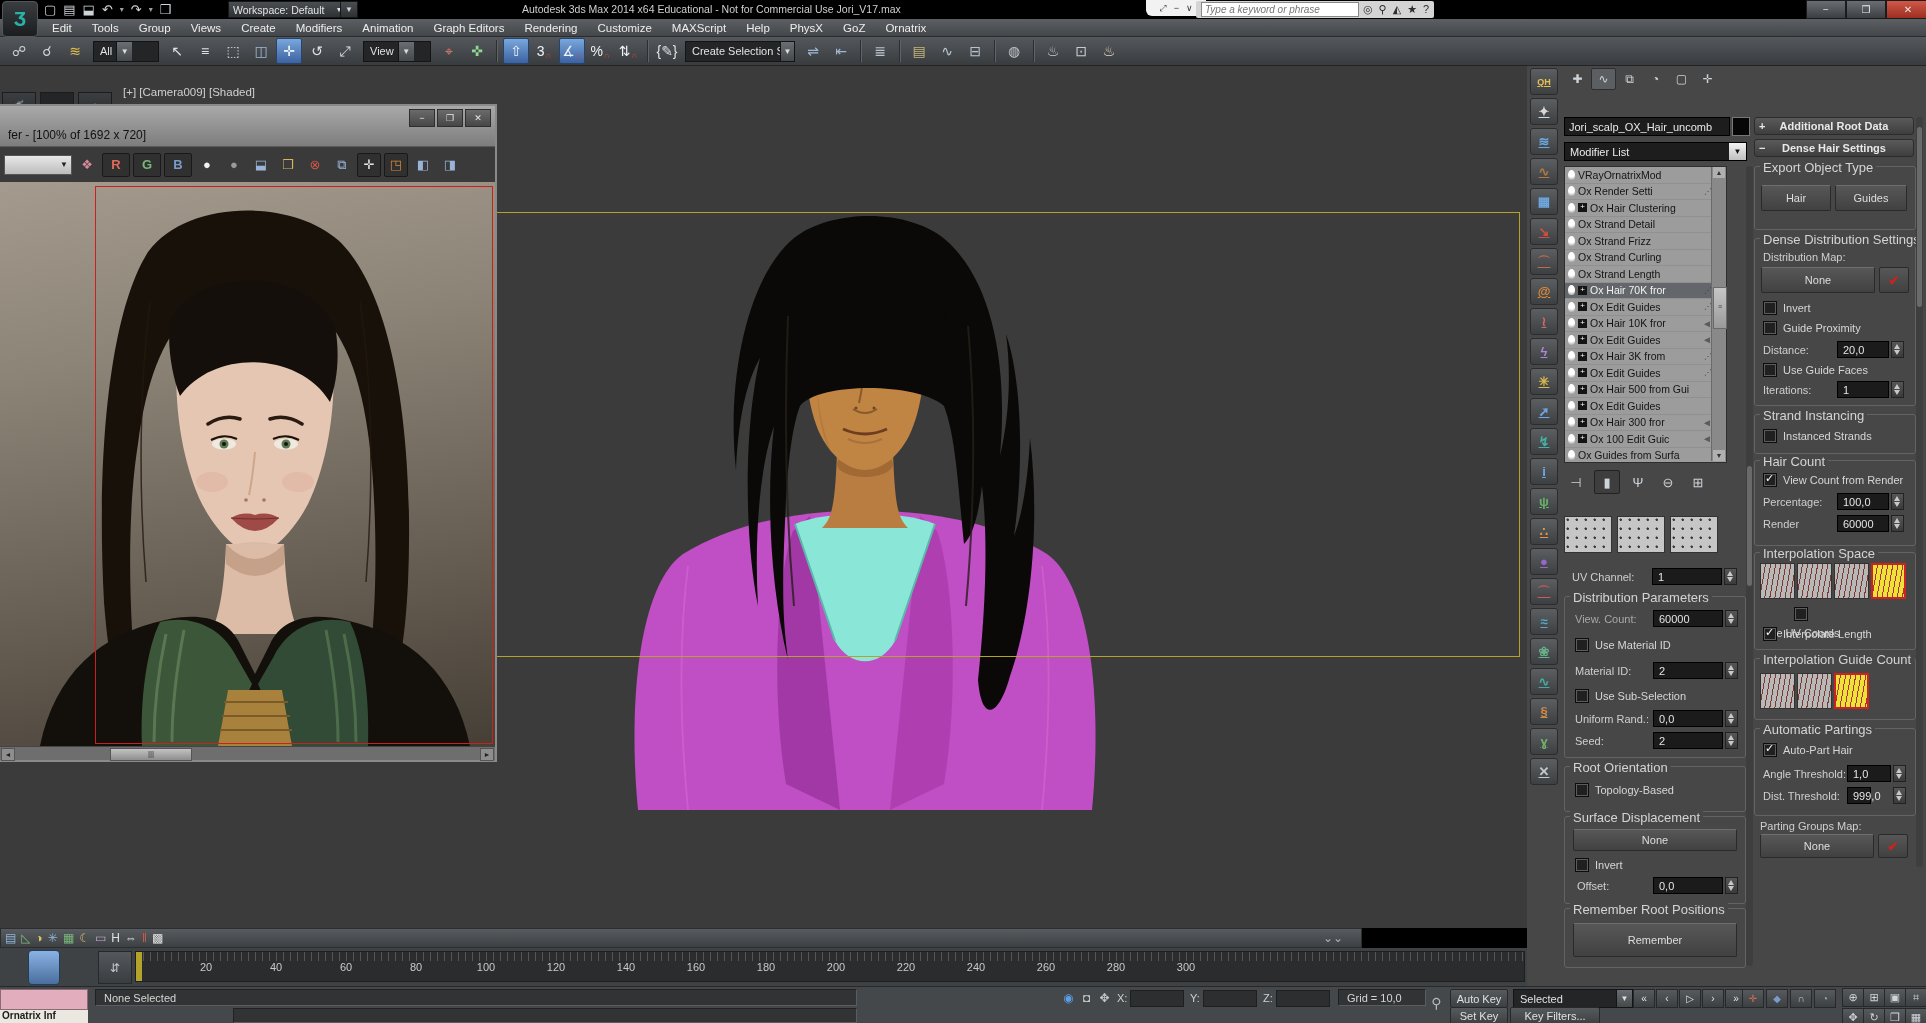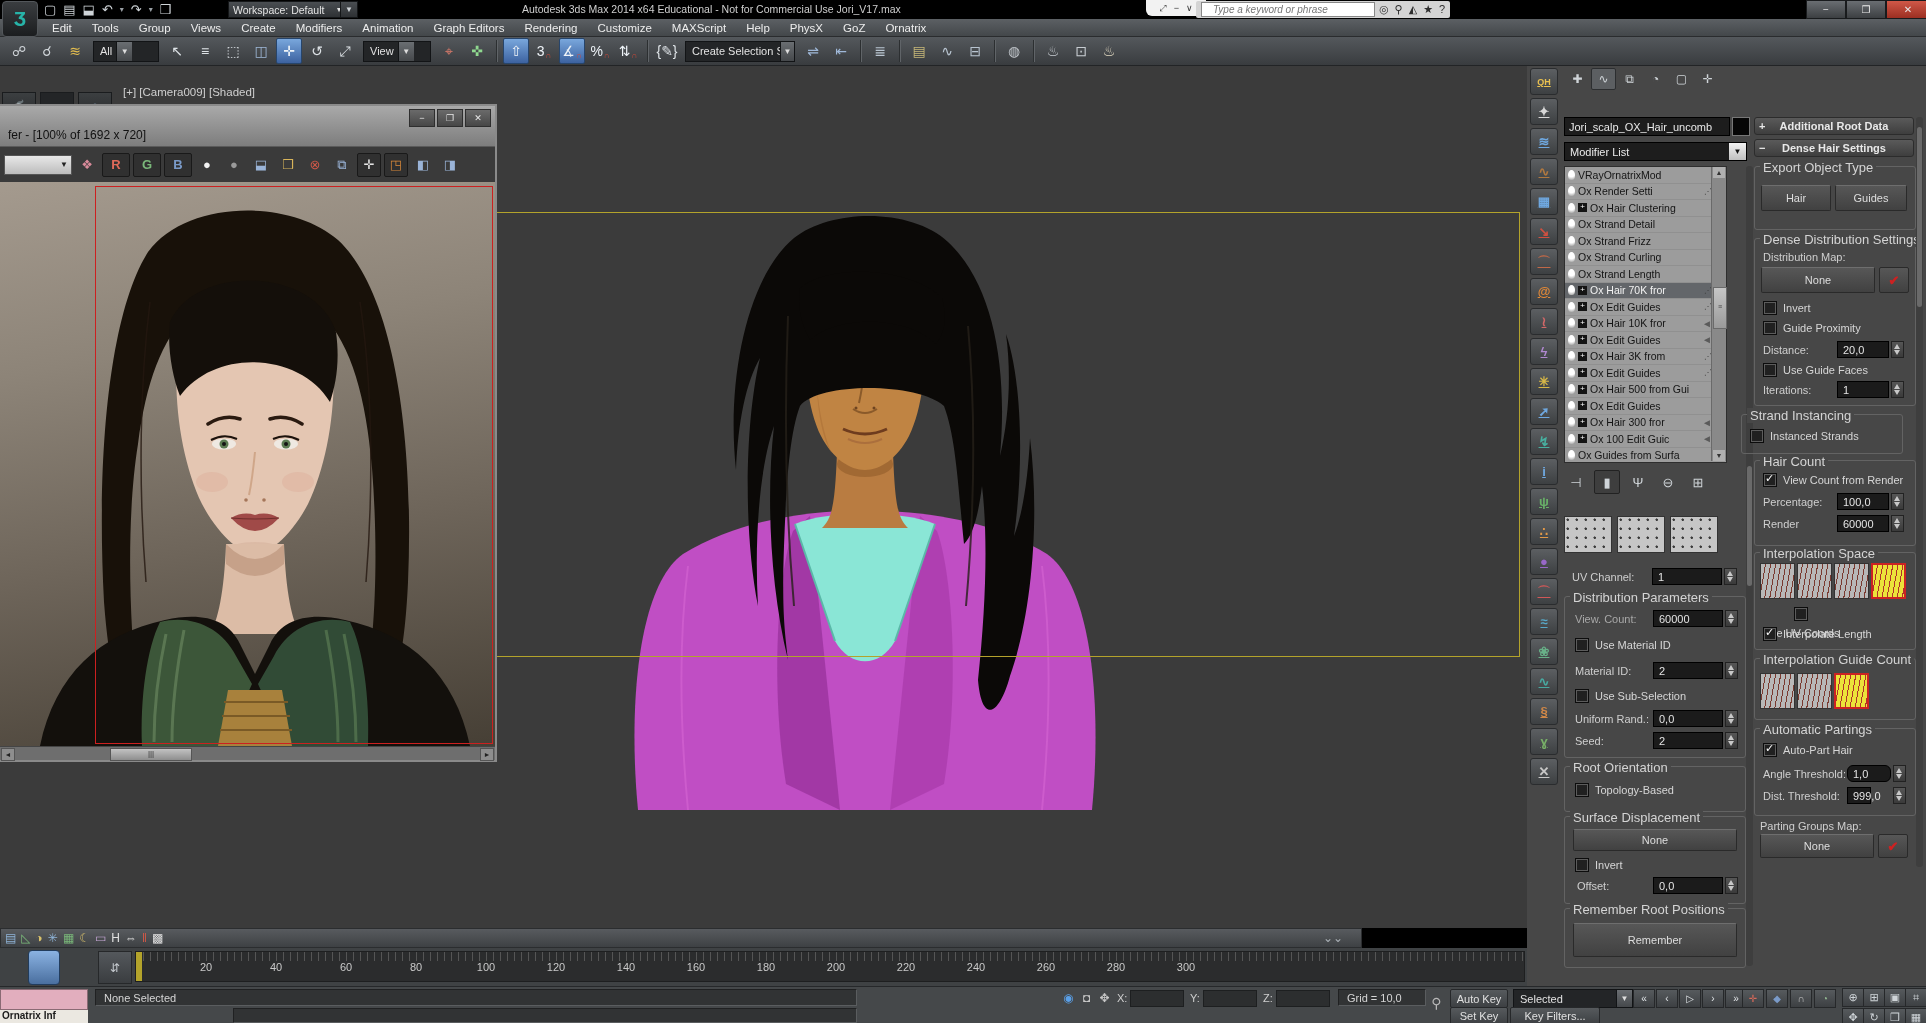--- a/index.html
+++ b/index.html
@@ -19,21 +19,21 @@
         border:1px solid #141618;display:flex;align-items:center;justify-content:space-between;
         padding:0 4px;color:#e4e4e4;font-size:10.5px;z-index:61;}
   #workspace-flyout{left:340px;top:1px;width:16px;height:15px;background:linear-gradient(#4a4e52,#2e3134);
         border:1px solid #141618;color:#cfd4d8;font-size:8px;display:flex;align-items:center;justify-content:center;z-index:61;}
   #app-title{left:522px;top:3px;width:640px;color:#cfcfcf;font-size:10.5px;white-space:nowrap;}
   #caption-pill{left:1146px;top:0;width:60px;height:16px;background:#f2f2f2;border-radius:0 0 6px 6px;
         display:flex;align-items:center;justify-content:center;gap:7px;color:#333;font-size:9px;z-index:61;}
   #infocenter{left:1196px;top:1px;height:17px;display:flex;align-items:center;gap:4px;background:#d4d4d4;
         border-radius:2px;padding:0 5px;z-index:61;}
   #search-input{width:150px;height:13px;border:1px solid #888;background:#fff;font-family:"Liberation Sans",sans-serif;
-        font-size:10px;font-style:italic;color:#555;padding:0 11px;}
+        font-size:10px;font-style:italic;color:#555;padding:0 3px;}
   #ic-icons{display:flex;gap:6px;}
   #ic-icons span{color:#2e2e2e;font-size:11px;}
   #win-buttons{left:1806px;top:0;height:17px;display:flex;z-index:61;}
   .winbtn{width:38px;height:17px;display:flex;align-items:center;justify-content:center;
         background:linear-gradient(#6a6e72,#3c3f42);border:1px solid #191b1d;color:#e8e8e8;font-size:10px;}
   .winbtn.close{width:42px;background:linear-gradient(#d05848,#9c2f22);}
   
   #menubar{left:0;top:19px;width:1926px;height:18px;background:linear-gradient(#5c6064,#43474a);
         border-bottom:1px solid #2a2c2e;display:flex;align-items:center;padding-left:42px;box-sizing:border-box;}
   #menubar span{padding:0 10px;color:#ededed;font-size:11.5px;}
@@ -753,21 +753,21 @@
     <div class="spin" style="left:136px;top:102px;"></div>
     <div class="cbrow" style="left:8px;top:124px;">
       <span class="cb"></span>
       <span>Use Guide Faces</span>
     </div>
     <span class="sb-label abs" style="left:8px;top:145px;">Iterations:</span>
     <div class="sfield" style="left:82px;top:142px;width:52px;">1</div>
     <div class="spin" style="left:136px;top:142px;"></div>
   </div>
 
-  <div class="gbox" style="left:214px;top:348px;width:160px;height:38px;text-align:center;">
+  <div class="gbox" style="left:227px;top:348px;width:160px;height:38px;text-align:center;">
     <span class="gtitle">Strand Instancing</span>
     <div class="cbrow" style="left:8px;top:14px;">
       <span class="cb"></span>
       <span>Instanced Strands</span>
     </div>
   </div>
 
   <div class="gbox" style="left:227px;top:394px;width:160px;height:84px;">
     <span class="gtitle">Hair Count</span>
     <div class="cbrow" style="left:8px;top:12px;">
@@ -805,21 +805,21 @@
     <div class="hairbtn sel" style="left:79px;top:14px;"></div>
   </div>
 
   <div class="gbox" style="left:227px;top:662px;width:160px;height:86px;">
     <span class="gtitle">Automatic Partings</span>
     <div class="cbrow" style="left:8px;top:14px;">
       <span class="cb on"></span>
       <span>Auto-Part Hair</span>
     </div>
     <span class="sb-label abs" style="left:8px;top:39px;">Angle Threshold:</span>
-    <div class="sfield" style="left:92px;top:36px;width:44px;border-radius:6px;">1,0</div>
+    <div class="sfield" style="left:92px;top:36px;width:44px;">1,0</div>
     <div class="spin" style="left:138px;top:36px;"></div>
     <span class="sb-label abs" style="left:8px;top:61px;">Dist. Threshold:</span>
     <div class="sfield" style="left:92px;top:58px;width:24px;">999,0</div>
     <div class="spin" style="left:138px;top:58px;"></div>
   </div>
 
   <span class="sb-label abs" style="left:233px;top:754px;">Parting Groups Map:</span>
   <div class="pbtn" style="left:233px;top:768px;width:114px;height:24px;">None</div>
   <div class="mapbtn" style="left:351px;top:768px;width:30px;height:24px;">✔</div>
 

